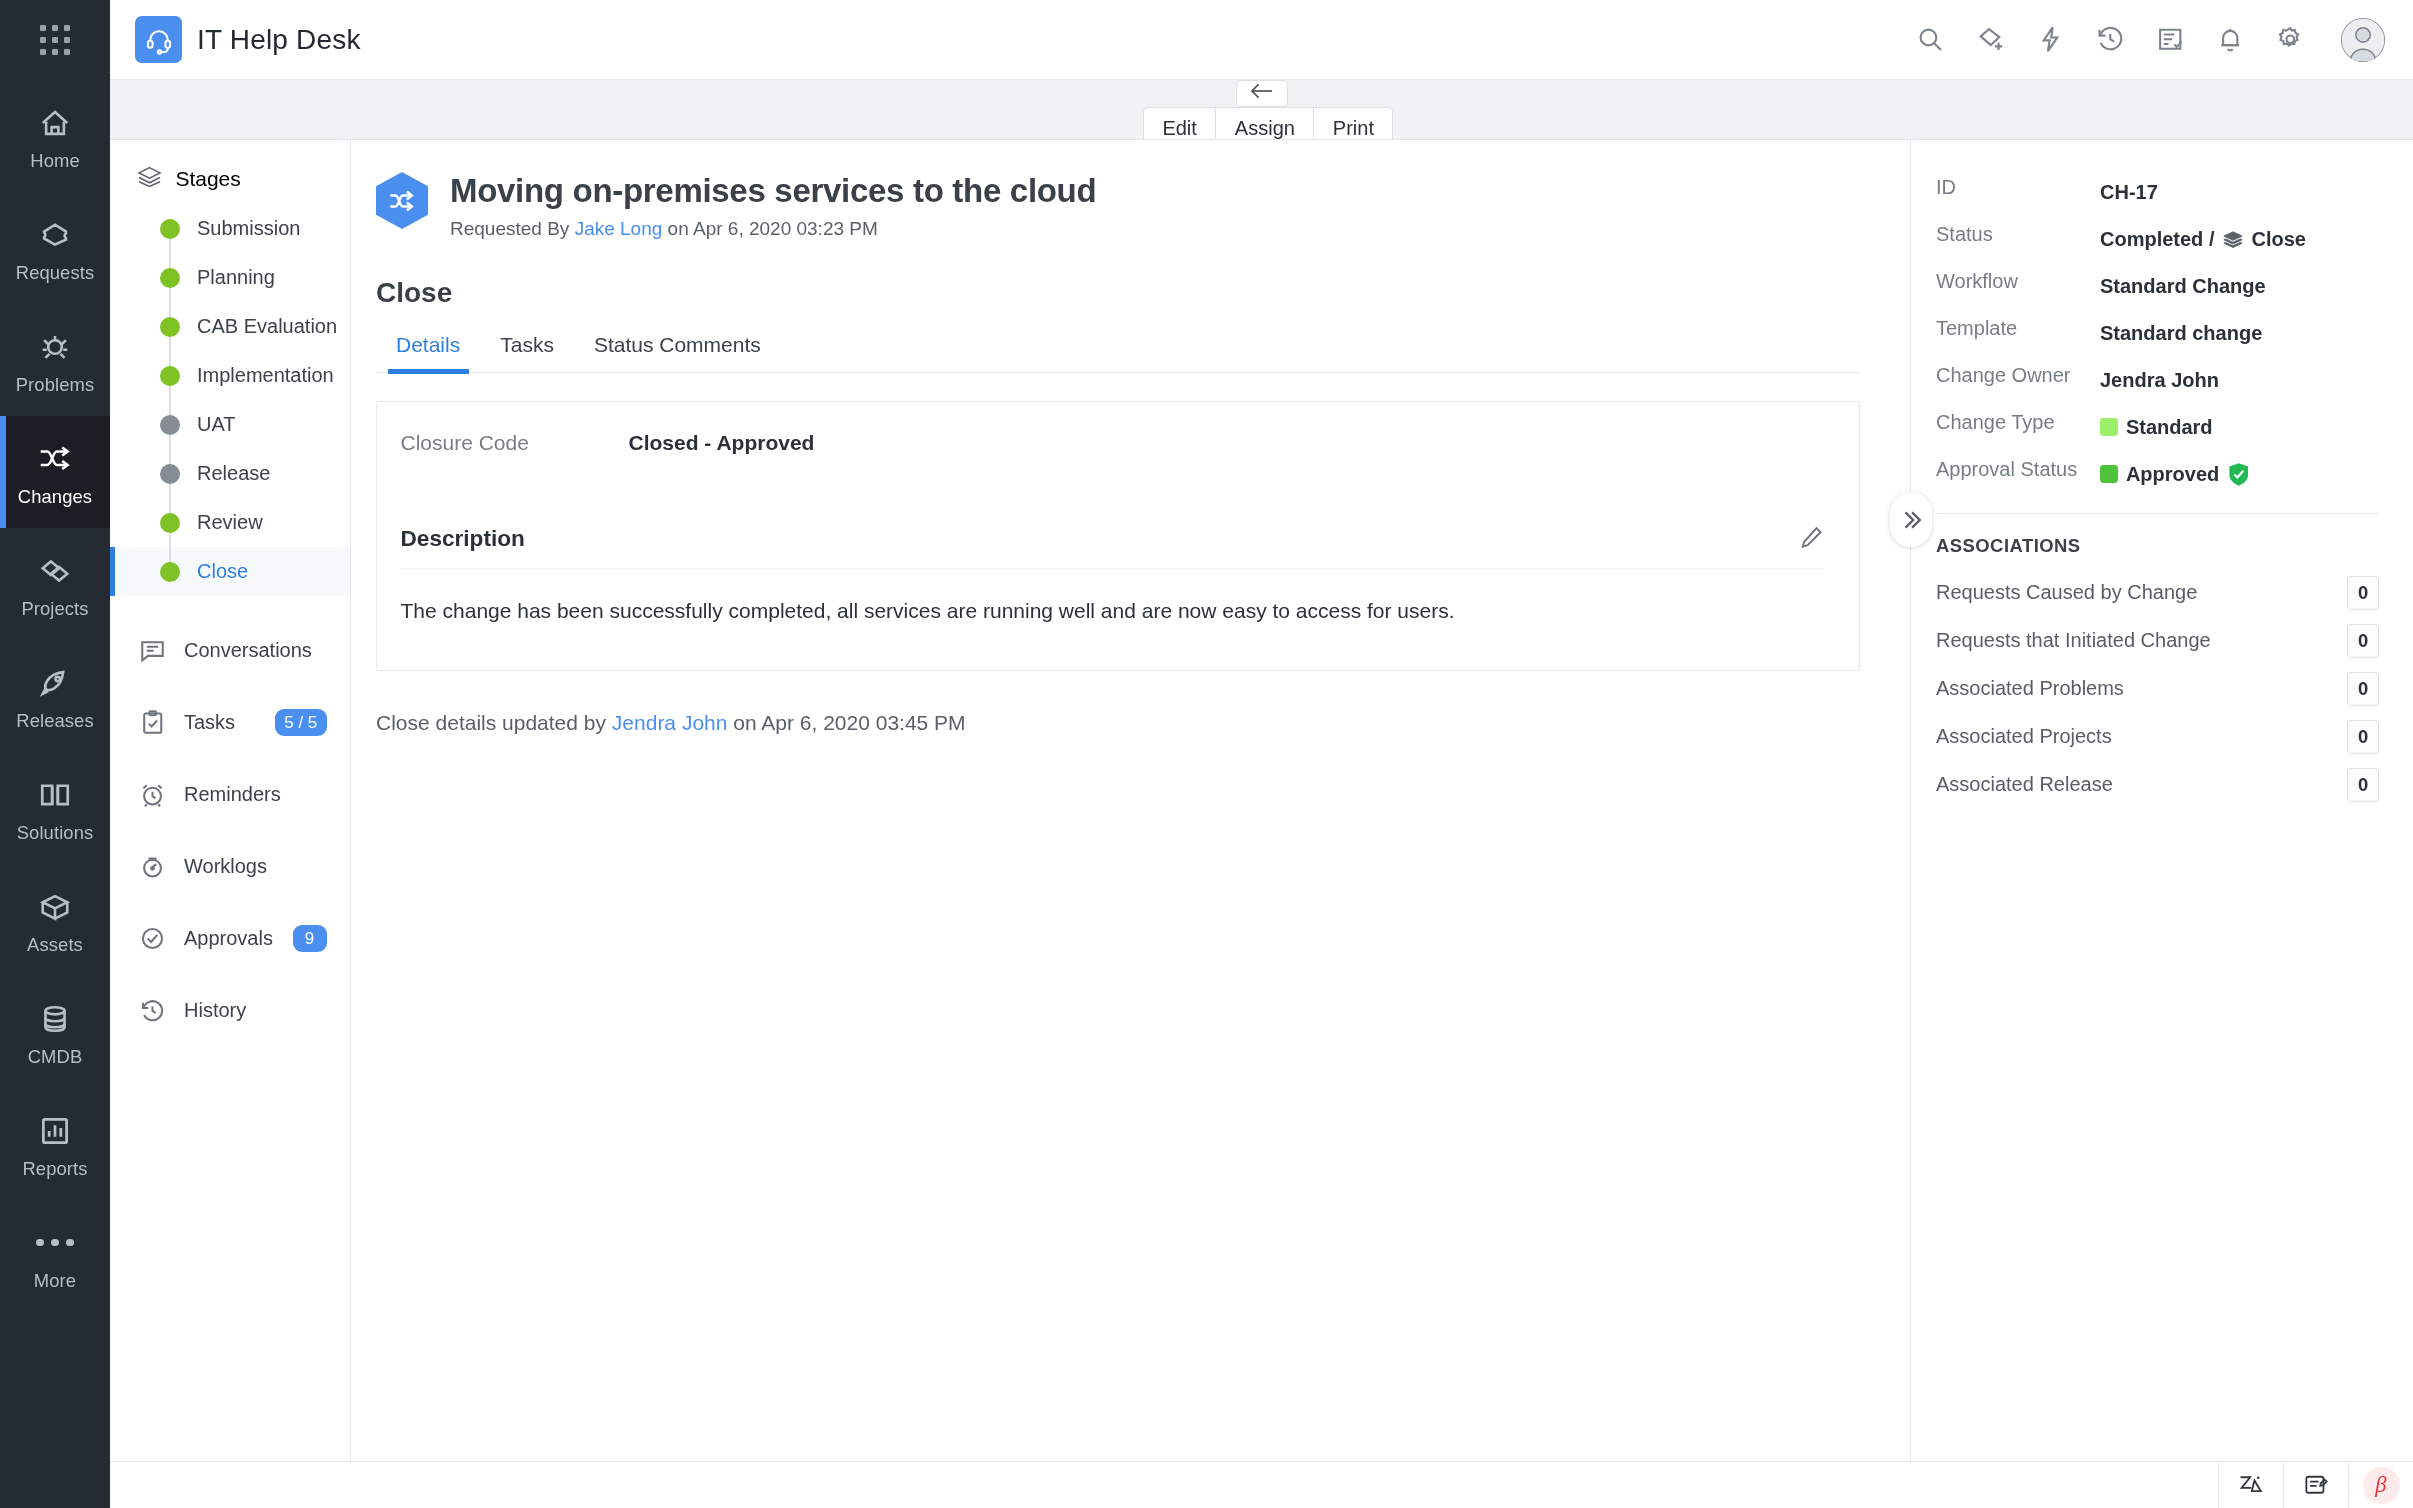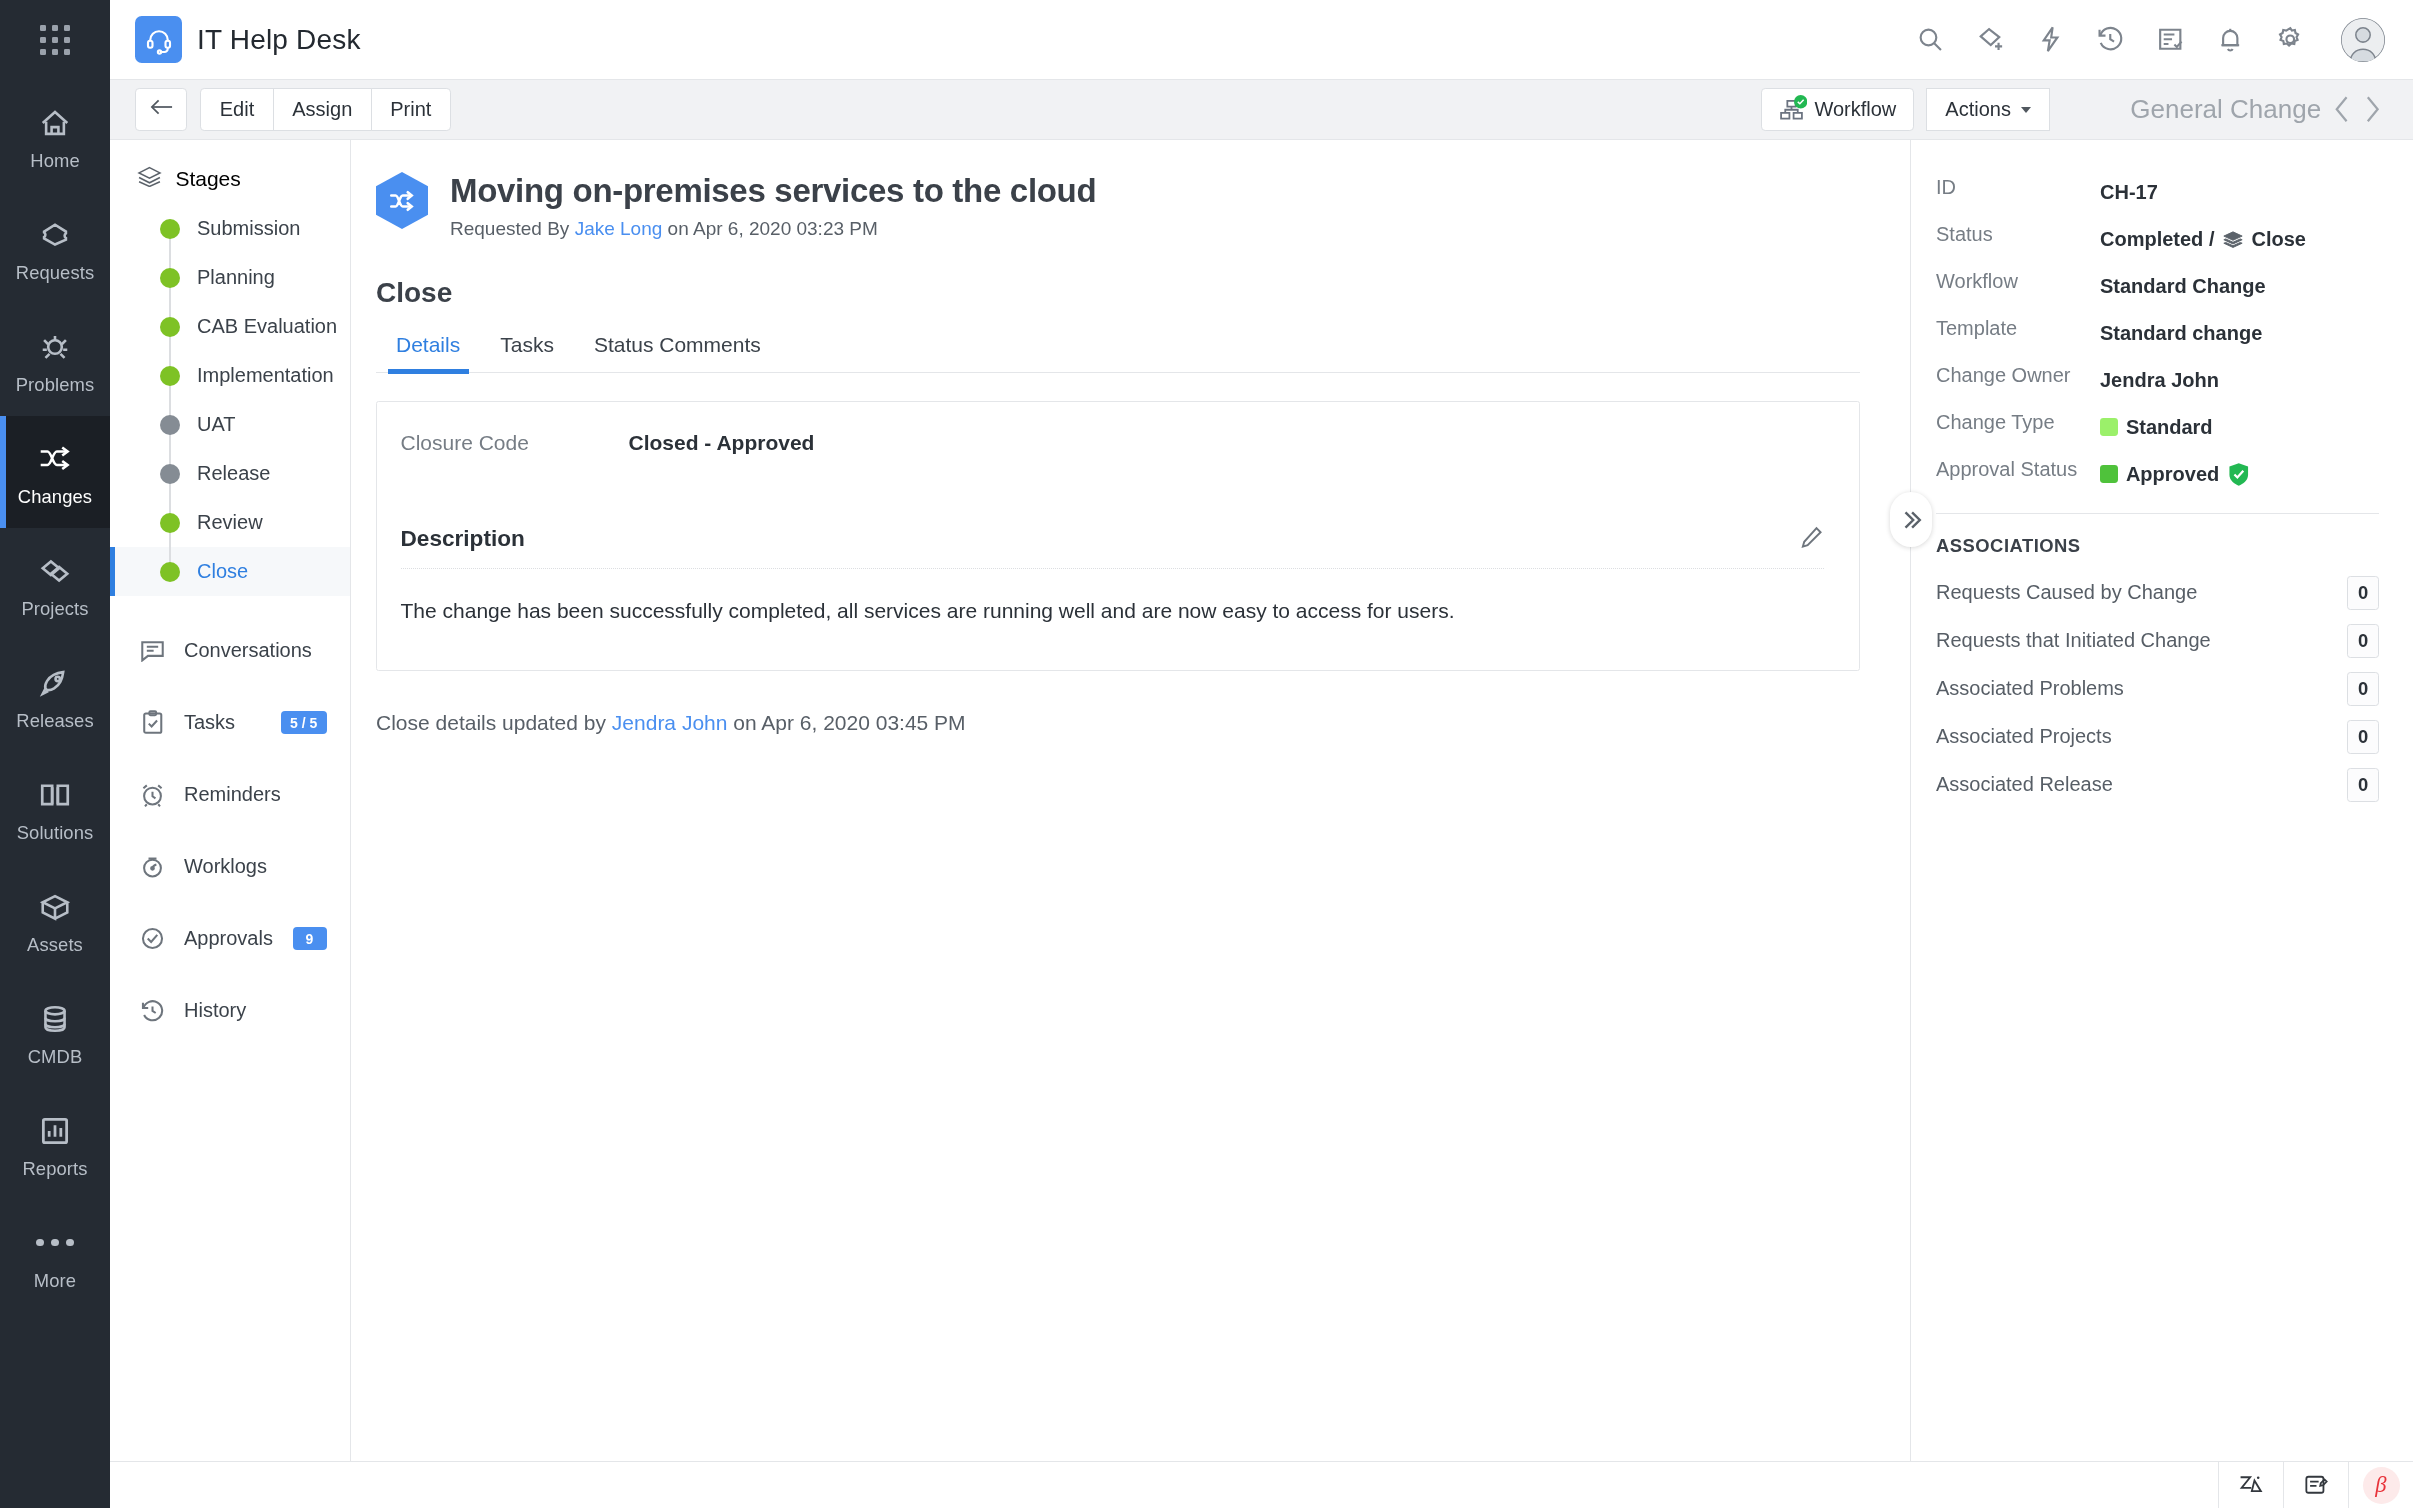--- a/index.html
+++ b/index.html
@@ -58,21 +58,21 @@
   .top-icons .ti { width: 32px; height: 32px; display:flex; align-items:center; justify-content:center; cursor:pointer; }
   .top-icons svg { stroke: #7d848d; fill: none; stroke-width: 1.8; }
   .avatar {
     width: 44px; height: 44px; border-radius: 50%; background: #eceef0; overflow:hidden;
     display:flex; align-items:flex-end; justify-content:center; margin-left: 6.7px;
   }
 
   
   .actionbar {
     height: 59px; background: #f1f2f4; display: flex; align-items: center;
-    padding: 0 25px 0 25px; gap: 0;
+    padding: 0 25px 0 25px; gap: 0; flex-direction: column;
   }
   .btn {
     background: #fff; border: 0.8px solid #dcdfe3; height: 43px;
     display: flex; align-items: center; justify-content: center;
     font-size: 20px; color: #2b3138; padding: 0 18.4px; cursor: pointer;
   }
   .btn-back { width: 52px; border-radius: 4.2px; padding: 0; }
   .btn-group { display: flex; margin-left: 13.4px; }
   .btn-group .btn { border-radius: 0; margin-left: -0.8px; }
   .btn-group .btn:first-child { border-radius: 4.2px 0 0 4.2px; margin-left: 0; }
@@ -116,22 +116,22 @@
   }
   .side-menu { margin-top: 18.4px; }
   .side-item {
     height: 72px; display: flex; align-items: center; padding: 0 23.5px 0 28.5px; gap: 17px;
     font-size: 20px; color: #3b424a; cursor: pointer;
   }
   .side-item .si-ic { width: 28.5px; display:flex; align-items:center; justify-content:center; }
   .side-item svg { stroke: #6e757d; fill: none; stroke-width: 1.8; }
   .side-item .si-label { flex: 1; }
   .badge {
-    background: #4a8ff0; color: #fff; font-size: 14px; border-radius: 4px;
-    padding: 3.4px 9.2px; min-width: 34px; text-align: center; font-weight: 700;
+    background: #4a8ff0; color: #fff; font-size: 17px; border-radius: 9px;
+    padding: 3.4px 9.2px; min-width: 34px; text-align: center; font-weight: 400;
   }
 
   
   .center { flex: 1; min-width: 0; padding: 27px 50px 0 25px; background: #fff; }
   .title-row { display: flex; gap: 22px; align-items: flex-start; padding-top: 5px; }
   .hexicon {
     width: 52px; height: 57px; flex: 0 0 52px; position: relative;
     display:flex; align-items:center; justify-content:center;
   }
   .hexicon .hx {

